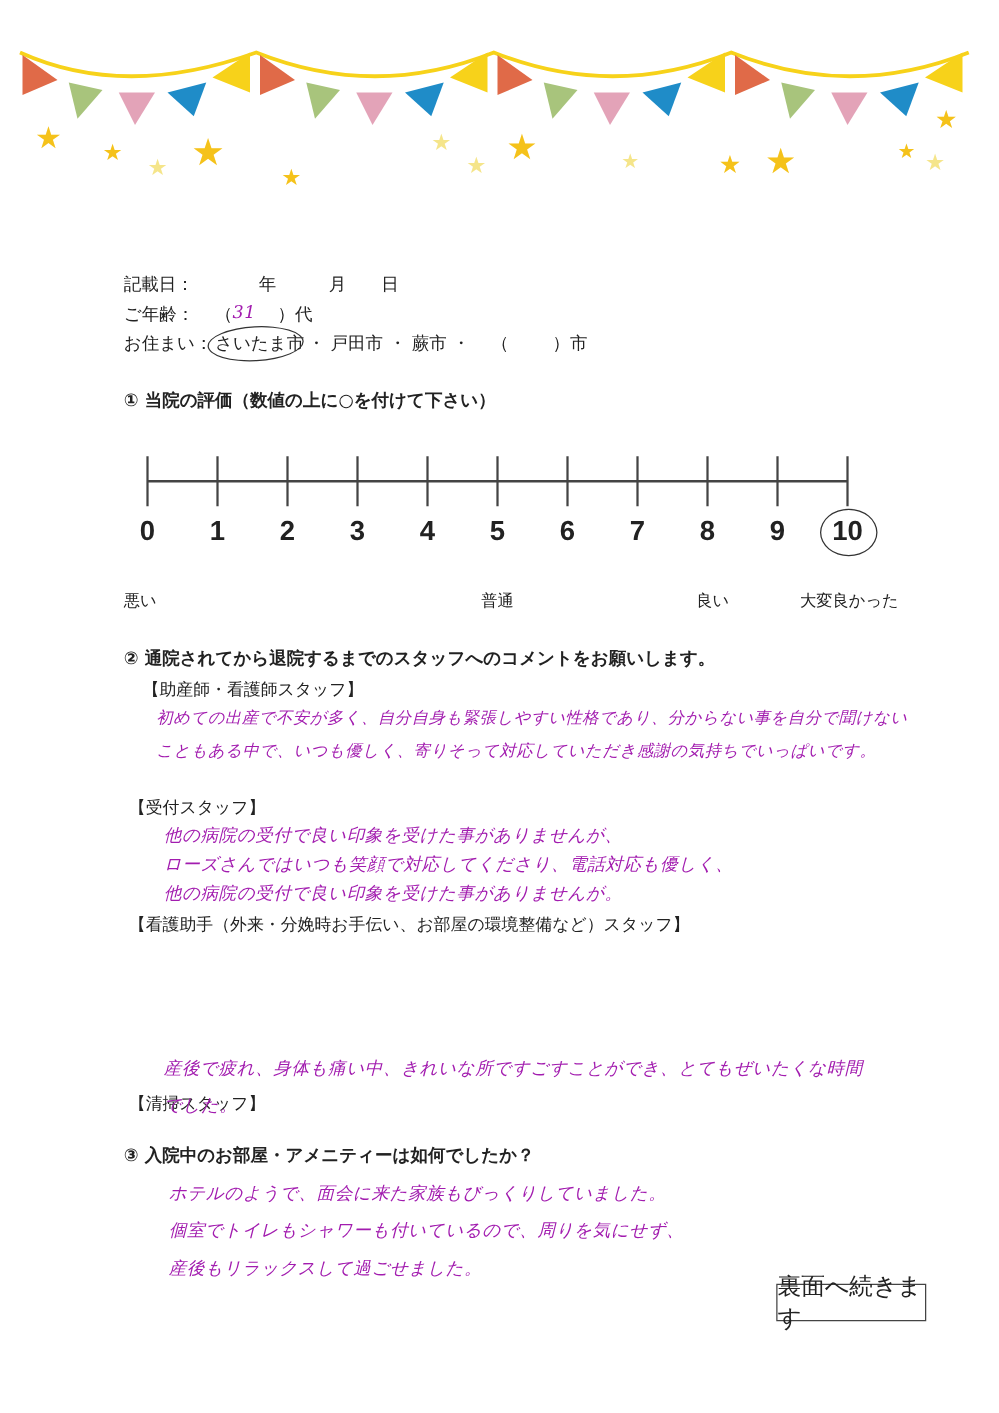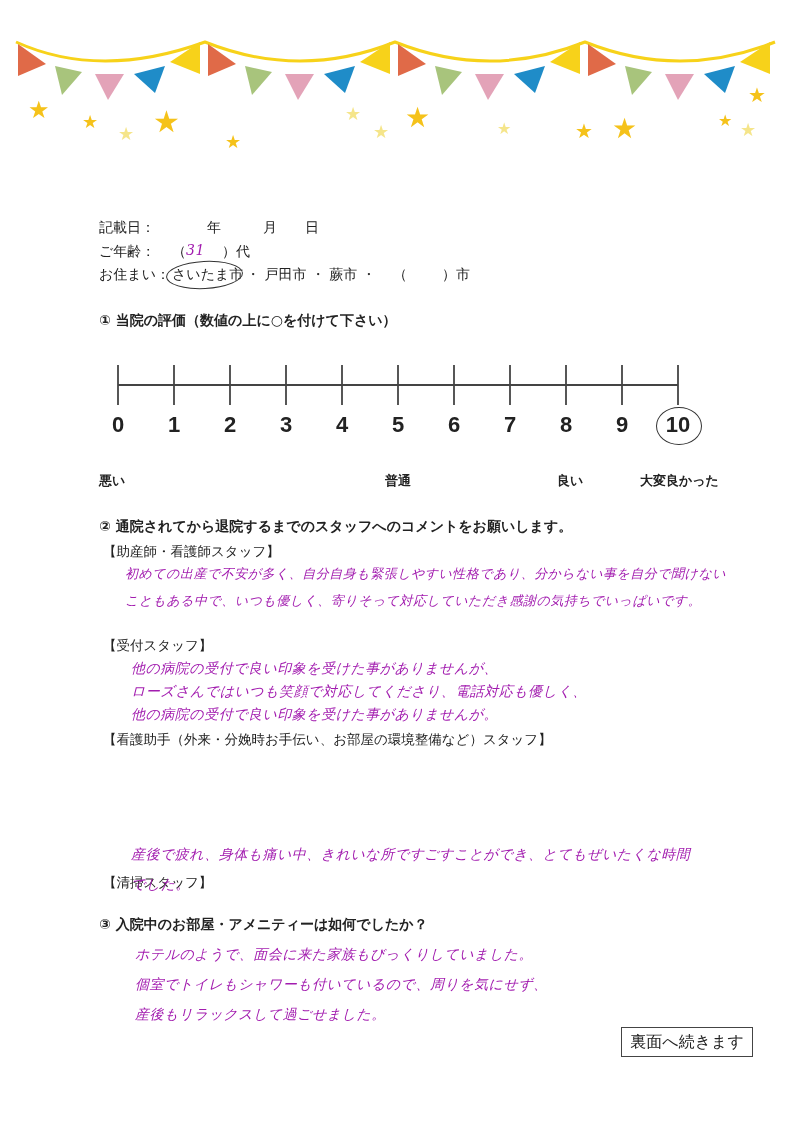--- a/index.html
+++ b/index.html
@@ -5,23 +5,23 @@
   html, body { margin: 0; padding: 0; background: #ffffff; }
   body { width: 799px; height: 1130px; position: relative; overflow: hidden;
          font-family: "DejaVu Sans", "Liberation Sans", sans-serif; color: #222; }
   .banner { position: absolute; left: 0; top: 30px; width: 799px; height: 130px; }
   .abs { position: absolute; }
   .field-label { font-size: 14px; color: #222; }
   .hand { font-family: "DejaVu Serif", "Liberation Serif", serif; font-size: 14px; color: #a21caf; letter-spacing: 0.5px; font-style: italic; }
   .section-title { font-size: 14px; font-weight: bold; color: #222; }
   .bracket-label { font-size: 13.5px; color: #222; }
   .scale-num { font-family: "Liberation Sans", sans-serif; font-weight: bold; font-size: 22px; color: #222; position: absolute; transform: translateX(-50%); top: 412px; }
-  .scale-lbl { font-size: 13px; color: #222; position: absolute; top: 472px; font-weight: bold; }
-  .continue-box { position: absolute; left: 621px; top: 1027px; width: 132px; height: 30px; border: 1.5px solid #444;
-                  display: flex; align-items: center; justify-content: center; font-size: 16px; box-sizing: border-box; }
+  .scale-lbl { font-size: 13px; color: #222; position: absolute; top: 472px; }
+  .continue-box { position: absolute; left: 621px; top: 1027px; width: 120px; height: 30px; border: 1.5px solid #444;
+                  display: flex; align-items: center; justify-content: center; font-size: 19px; box-sizing: border-box; }
   .circle-mark { position: absolute; border: 1.3px solid #333; border-radius: 50%; }
 </style>
 </head>
 <body>
 
 <svg class="banner" viewBox="0 0 799 130" width="799" height="130">
 
   <path d="M16,12 Q100,50 205,12 Q300,50 395,12 Q490,50 585,12 Q680,50 775,12" stroke="#f7d21a" stroke-width="3" fill="none"></path>
 
   <polygon points="18,14 18,46 46,34" fill="#e06a48"></polygon>
@@ -117,21 +117,21 @@
 <div class="scale-num" style="left:678px;">10</div>
 <div class="circle-mark" style="left:656px; top:407px; width:44px; height:36px;"></div>
 
 <div class="scale-lbl" style="left:99px;">悪い</div>
 <div class="scale-lbl" style="left:385px;">普通</div>
 <div class="scale-lbl" style="left:557px;">良い</div>
 <div class="scale-lbl" style="left:640px;">大変良かった</div>
 
 <div class="abs section-title" style="left:99px; top:518px;">② 通院されてから退院するまでのスタッフへのコメントをお願いします。</div>
 
-<div class="abs bracket-label" style="left:103px; top:543px;">【助産師・看護師スタッフ】</div>
+<div class="abs bracket-label" style="left:114px; top:543px;">【助産師・看護師スタッフ】</div>
 <div class="abs hand" style="left:125px; top:565px; font-size:13px;">初めての出産で不安が多く、自分自身も緊張しやすい性格であり、分からない事を自分で聞けない</div>
 <div class="abs hand" style="left:125px; top:592px; font-size:13px;">こともある中で、いつも優しく、寄りそって対応していただき感謝の気持ちでいっぱいです。</div>
 
 <div class="abs bracket-label" style="left:103px; top:637px;">【受付スタッフ】</div>
 <div class="abs hand" style="left:131px; top:660px;">他の病院の受付で良い印象を受けた事がありませんが、</div>
 <div class="abs hand" style="left:131px; top:683px;">ローズさんではいつも笑顔で対応してくださり、電話対応も優しく、</div>
 <div class="abs hand" style="left:131px; top:706px;">他の病院の受付で良い印象を受けた事がありませんが。</div>
 
 <div class="abs bracket-label" style="left:103px; top:731px;">【看護助手（外来・分娩時お手伝い、お部屋の環境整備など）スタッフ】</div>
 

